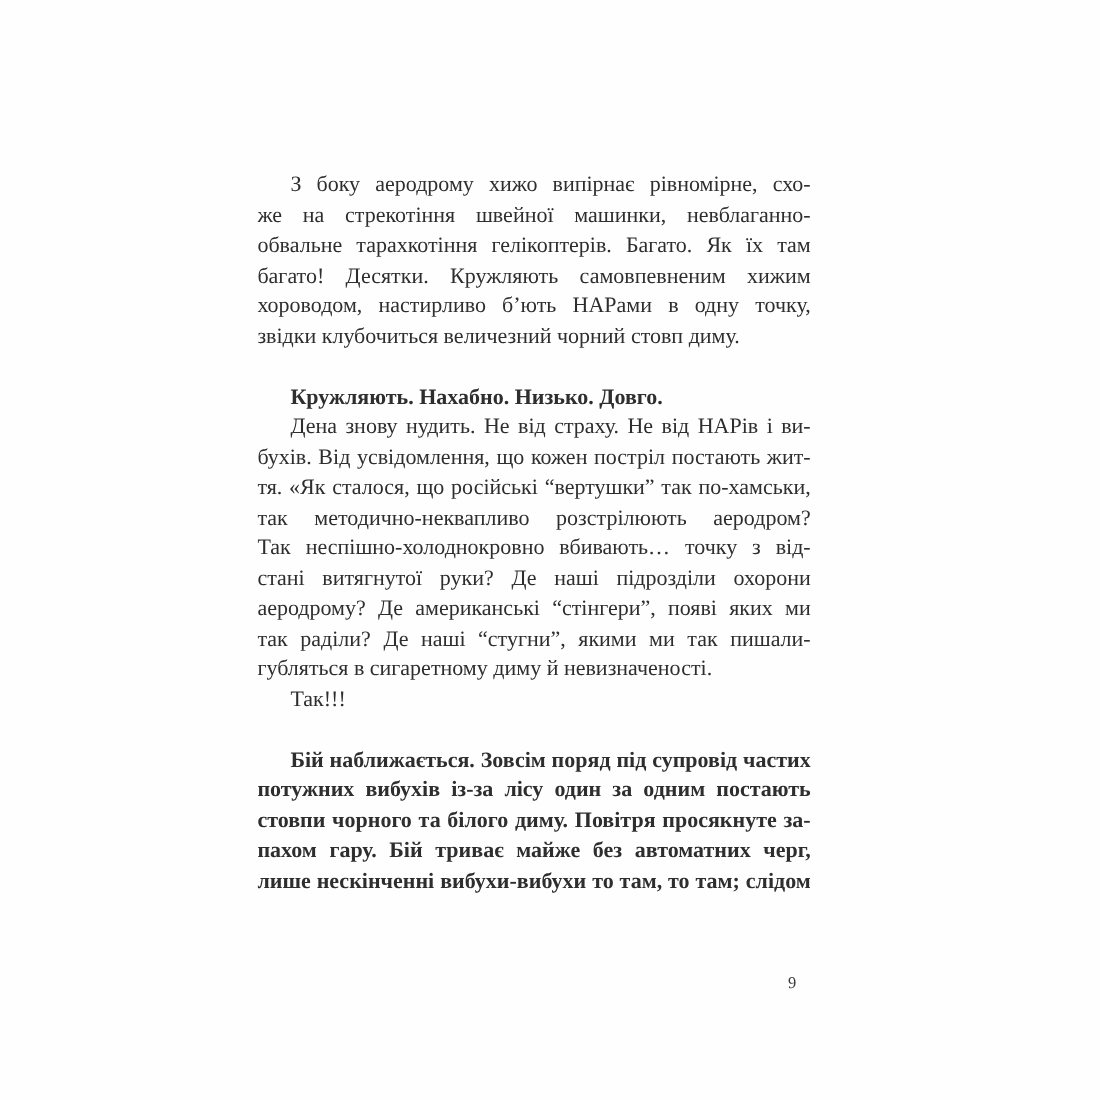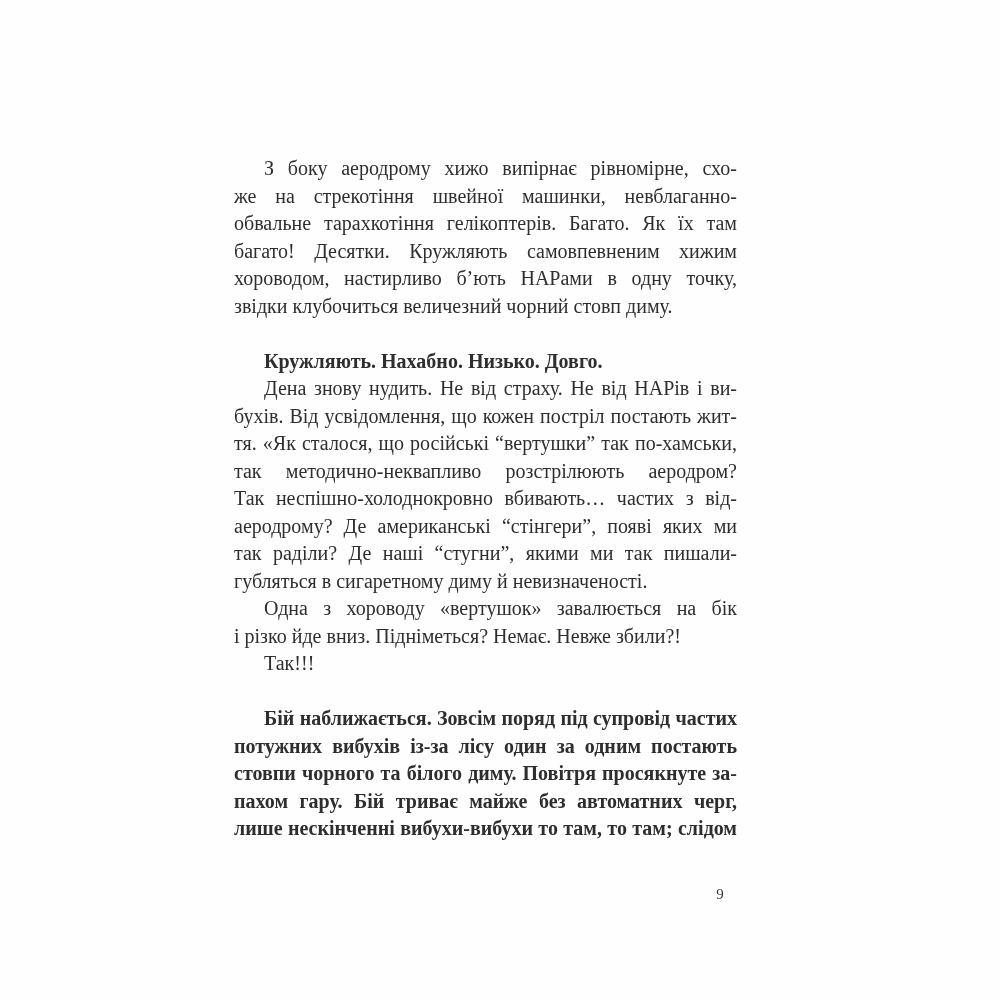--- a/index.html
+++ b/index.html
@@ -61,28 +61,25 @@
         <div class="text-line last-line">звідки клубочиться величезний чорний стовп диму.</div>
       </div>
       <div class="paragraph gap-before">
         <div class="text-line first-line last-line">Кружляють. Нахабно. Низько. Довго.</div>
       </div>
       <div class="paragraph">
         <div class="text-line first-line">Дена знову нудить. Не від страху. Не від НАРів і ви-</div>
         <div class="text-line">бухів. Від усвідомлення, що кожен постріл постають жит-</div>
         <div class="text-line">тя. «Як сталося, що російські “вертушки” так по-хамськи,</div>
         <div class="text-line">так методично-неквапливо розстрілюють аеродром?</div>
-        <div class="text-line">Так неспішно-холоднокровно вбивають… частих з від-</div>
+        <div class="text-line">Так неспішно-холоднокровно вбивають… точку з від-</div>
+        <div class="text-line">стані витягнутої руки? Де наші підрозділи охорони</div>
         <div class="text-line">аеродрому? Де американські “стінгери”, появі яких ми</div>
         <div class="text-line">так раділи? Де наші “стугни”, якими ми так пишали-</div>
         <div class="text-line last-line">губляться в сигаретному диму й невизначеності.</div>
-      </div>
-      <div class="paragraph">
-        <div class="text-line first-line">Одна з хороводу «вертушок» завалюється на бік</div>
-        <div class="text-line last-line">і різко йде вниз. Підніметься? Немає. Невже збили?!</div>
       </div>
       <div class="paragraph">
         <div class="text-line first-line last-line">Так!!!</div>
       </div>
       <div class="paragraph gap-before">
         <div class="text-line first-line">Бій наближається. Зовсім поряд під супровід частих</div>
         <div class="text-line">потужних вибухів із-за лісу один за одним постають</div>
         <div class="text-line">стовпи чорного та білого диму. Повітря просякнуте за-</div>
         <div class="text-line">пахом гару. Бій триває майже без автоматних черг,</div>
         <div class="text-line last-line justified">лише нескінченні вибухи-вибухи то там, то там; слідом</div>

